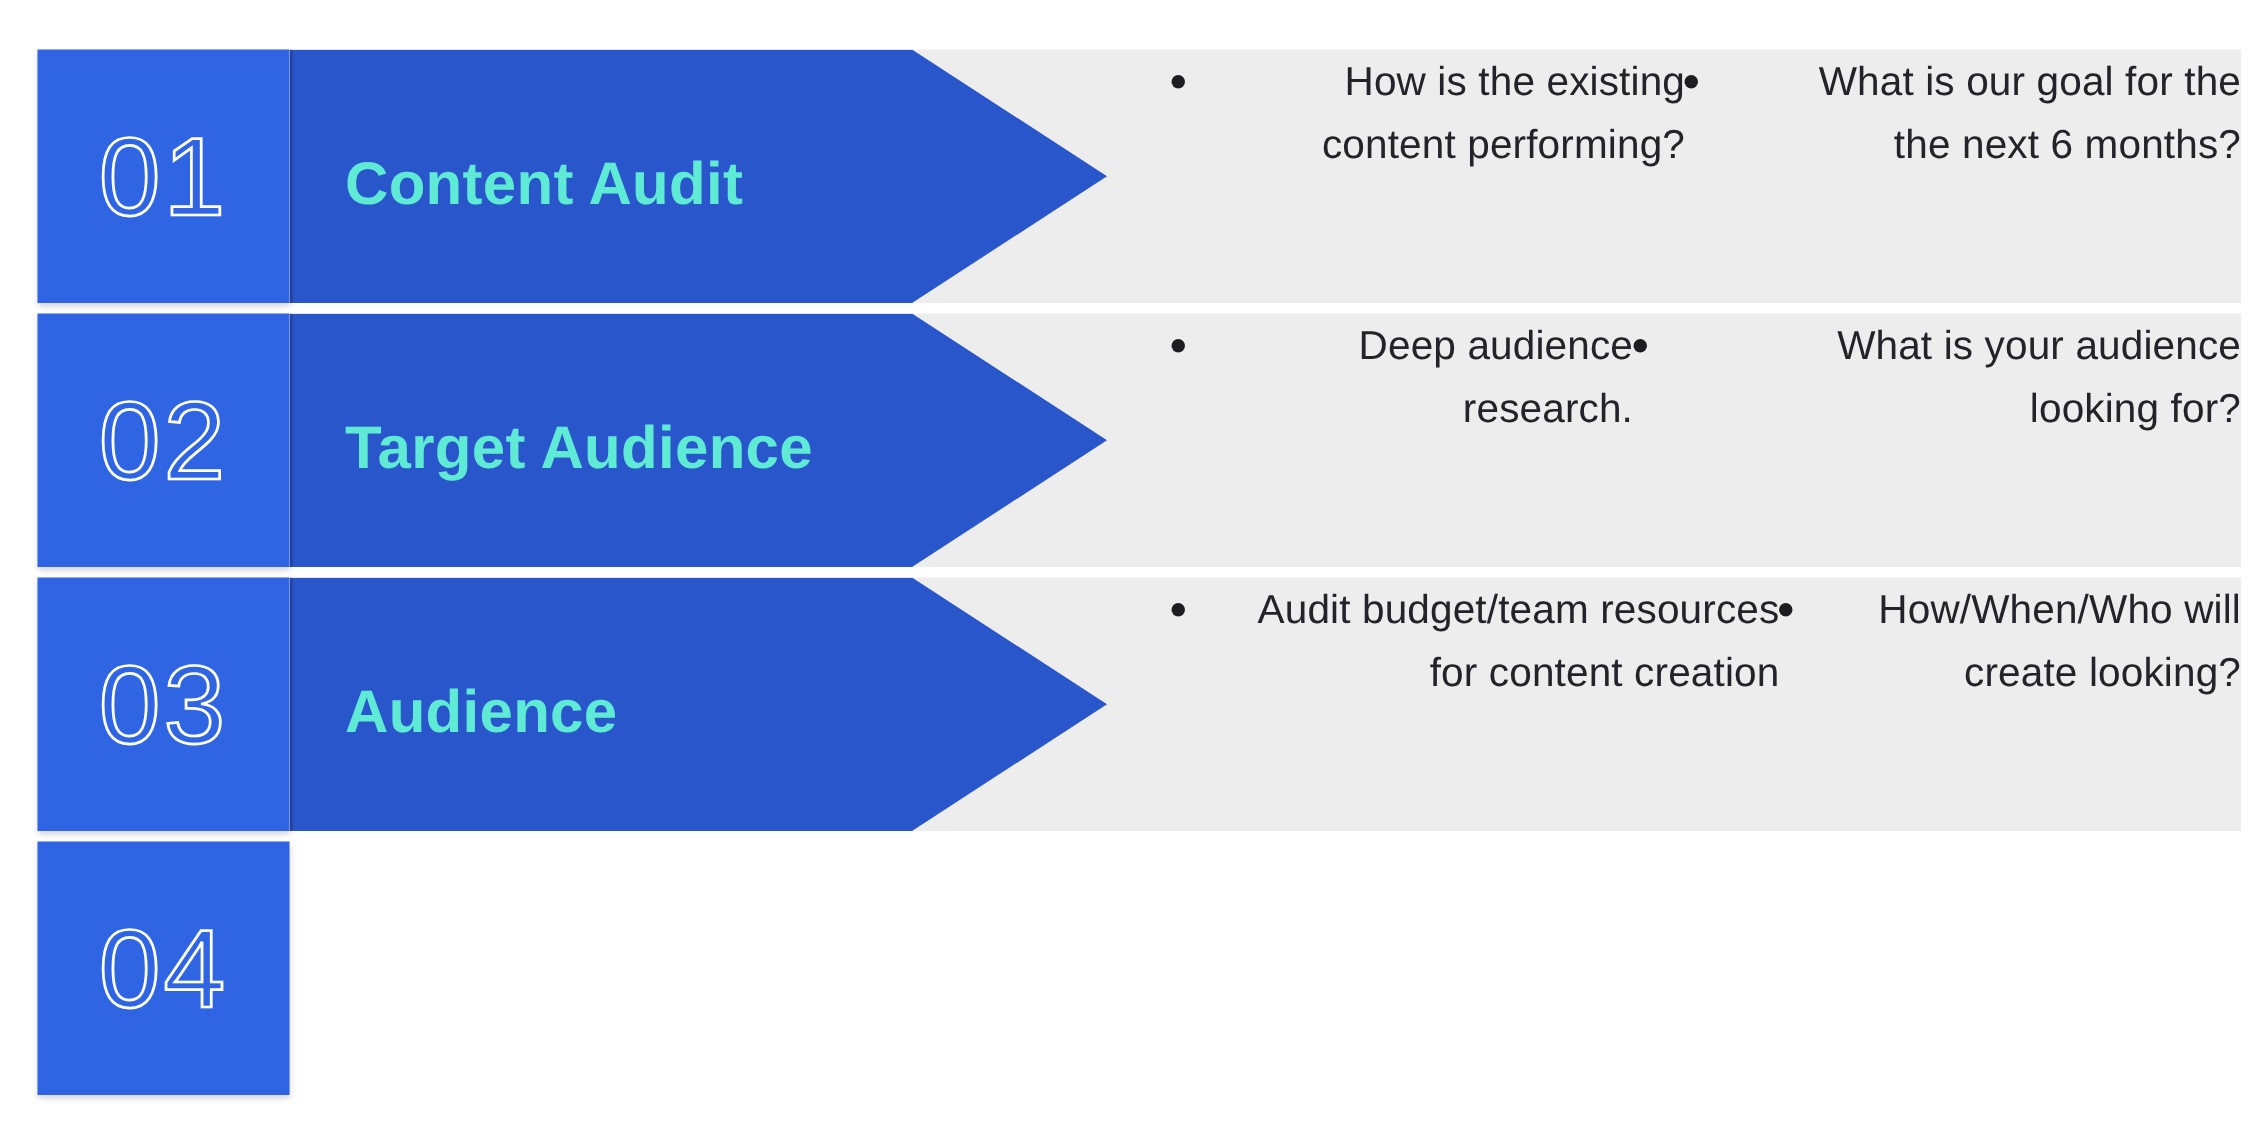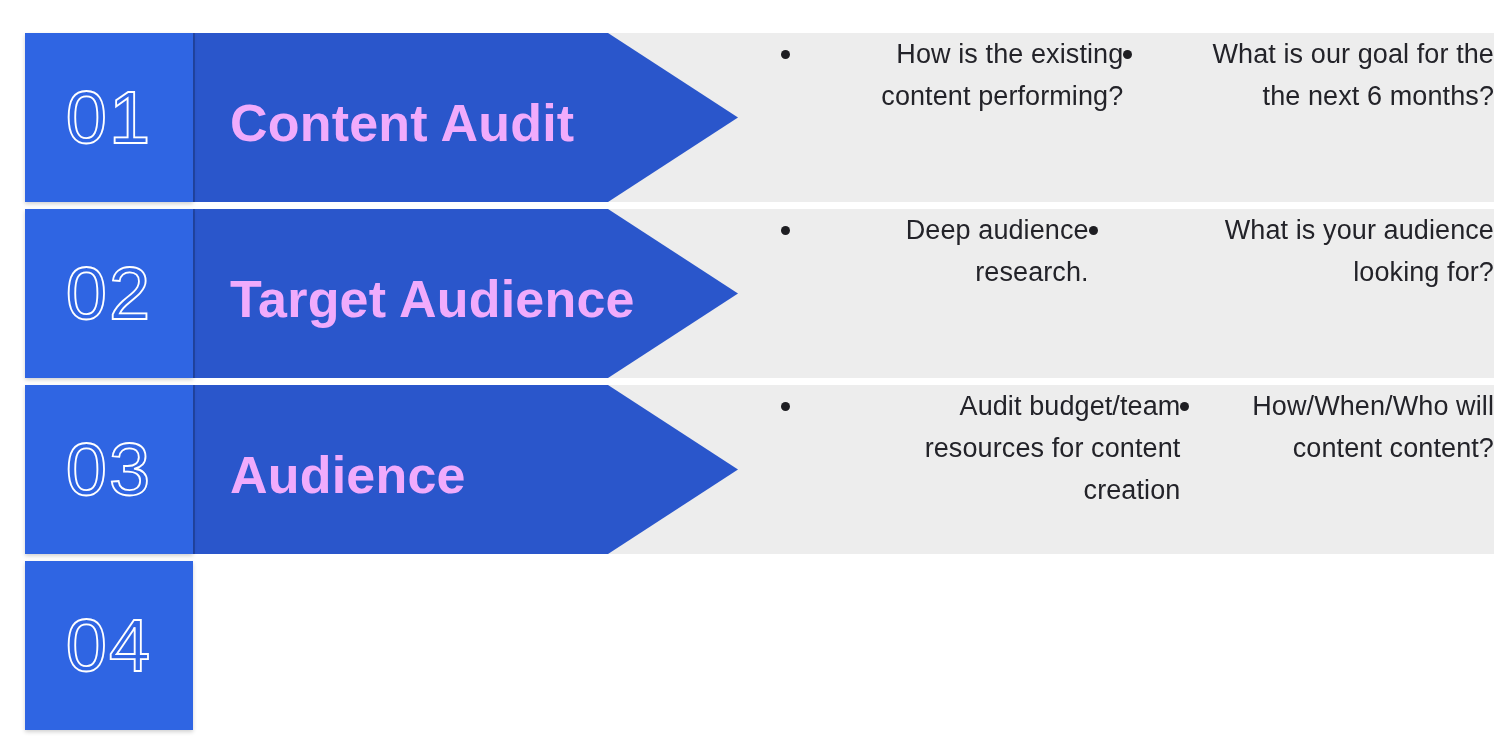--- a/index.html
+++ b/index.html
@@ -70,22 +70,22 @@
     background: var(--arrow);
     clip-path: polygon(0 0, 415px 0, 545px 50%, 415px 100%, 0 100%);
     display: flex;
     align-items: center;
     box-sizing: border-box;
     padding-left: 35px;
     border-left: 2px solid rgba(0,0,0,0.18);
     z-index: 1;
   }
   .step-title {
-    color: #f0abfc;
-    font-size: 52px;
+    color: #5eead4;
+    font-size: 40px;
     font-weight: 700;
     letter-spacing: 0.2px;
     white-space: nowrap;
     margin-top: 11px;
   }
   .bullet-list {
     position: absolute;
     left: 588px;
     top: 0;
     bottom: 0;
@@ -184,21 +184,21 @@
       <div class="step-arrow-banner">
         <span class="step-title">Audience</span>
       </div>
       <ul class="bullet-list">
             <li class="bullet-item">
               <span class="dot"></span>
               <span class="bullet-text">Audit budget/team resources for content creation</span>
             </li>
             <li class="bullet-item">
               <span class="dot"></span>
-              <span class="bullet-text">How/When/Who will content content?</span>
+              <span class="bullet-text">How/When/Who will create looking?</span>
             </li>
           </ul>
     </div>
   </div>
 
   <div class="step-row">
     <div class="step-number">
       <svg viewBox="0 0 168 169">
         <text x="50%" y="50%" text-anchor="middle" dominant-baseline="central">04</text>
       </svg>

